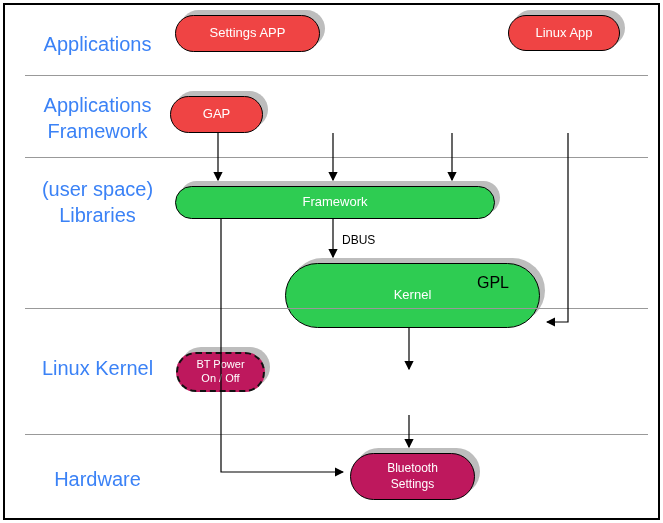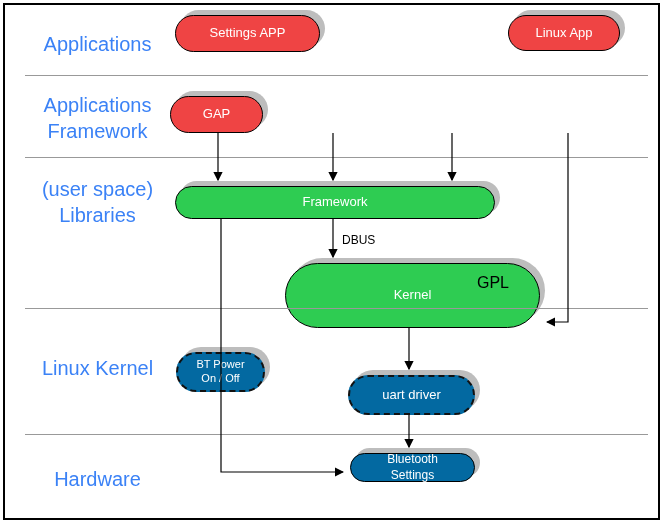--- a/index.html
+++ b/index.html
@@ -18,21 +18,21 @@
   .divider{
     position:absolute;left:25px;width:623px;height:1px;background:#999;z-index:3;
   }
   .pill{
     position:absolute;display:flex;flex-direction:column;align-items:center;justify-content:center;
     border-radius:999px;border:1.5px solid #000;color:#fff;font-size:13px;line-height:1.25;
     text-align:center;box-shadow:5px -5px 0 #bdbdbd;box-sizing:border-box;z-index:2;
   }
   .pill.blue{background:#ef4444;}
   .pill.green{background:#2ecc52;}
-  .pill.red{background:#0369a1;}
+  .pill.red{background:#be185d;}
   .pill.dashed{border:2px dashed #111;}
   .sub{font-size:10px;line-height:1.2;}
   .small{font-size:11px;line-height:1.25;}
   .mid{font-size:12px;line-height:1.3;}
   .badge{
     position:absolute;right:30px;top:9px;color:#000;font-size:16px;
   }
   .edge-label{
     position:absolute;color:#000;font-size:12px;z-index:4;
   }
@@ -85,25 +85,22 @@
   </div>
   <div class="pill green" style="left:285px;top:263px;width:255px;height:65px;">
     <span>Kernel</span>
     <span class="badge">GPL</span>
   </div>
 
   <div class="pill red dashed small" style="left:176px;top:352px;width:89px;height:40px;">
     <span>BT Power</span>
     <span>On / Off</span>
   </div>
-  <div class="pill red dashed" style="left:348px;top:375px;width:127px;height:40px;">
-    <span>uart driver</span>
-  </div>
 
-  <div class="pill red mid" style="left:350px;top:453px;width:125px;height:29px;justify-content:center;">
+  <div class="pill red mid" style="left:350px;top:453px;width:125px;height:47px;justify-content:center;">
     <span>Bluetooth</span>
     <span>Settings</span>
   </div>
 
   <div class="edge-label" style="left:342px;top:233px;">DBUS</div>
 
   <svg id="connectors" width="663" height="523">
     <defs>
       <marker id="arr" viewBox="0 0 8 8" refX="7" refY="4" markerWidth="8" markerHeight="8" orient="auto">
         <path d="M0,0 L8,4 L0,8 z" fill="#000"></path>

